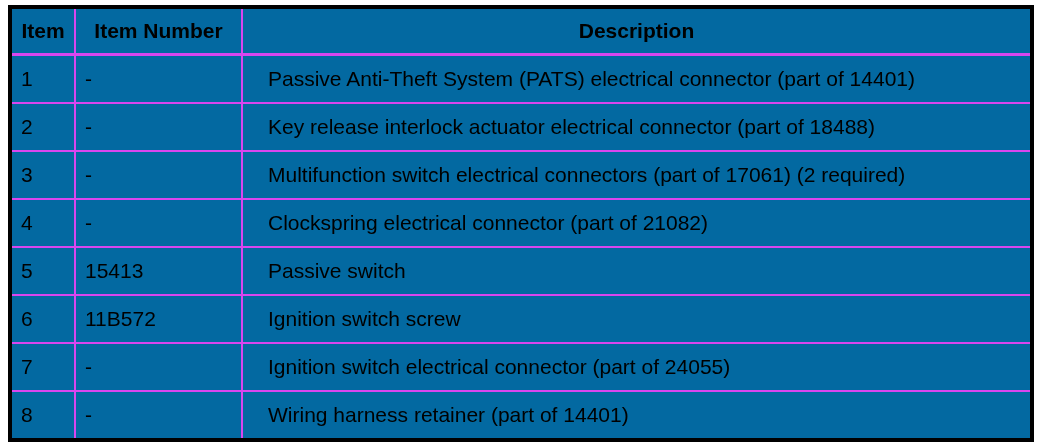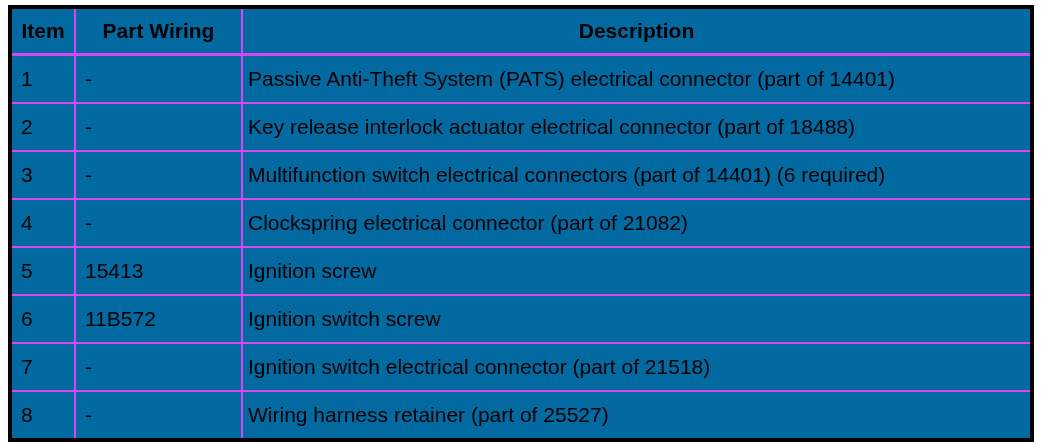--- a/index.html
+++ b/index.html
@@ -56,79 +56,79 @@
     height: 44px;
     border-bottom-width: 3px;
   }
   .parts-table thead th.desc-head {
   }
   .parts-table tbody td.item-cell,
   .parts-table tbody td.part-cell {
     padding-left: 9px;
   }
   .parts-table tbody td.desc-cell {
-    padding-left: 5px;
+    padding-left: 25px;
   }
   .parts-table tbody tr:last-child td {
     border-bottom: none;
   }
 </style>
 </head>
 <body>
 
 <div class="page">
   <table class="parts-table">
     <colgroup>
       <col class="c-item">
       <col class="c-part">
       <col class="c-desc">
     </colgroup>
     <thead>
       <tr>
         <th class="item-head">Item</th>
-        <th class="part-head">Part Wiring</th>
+        <th class="part-head">Item Number</th>
         <th class="desc-head">Description</th>
       </tr>
     </thead>
     <tbody>
       <tr>
         <td class="item-cell">1</td>
         <td class="part-cell">-</td>
         <td class="desc-cell">Passive Anti-Theft System (PATS) electrical connector (part of 14401)</td>
       </tr>
       <tr>
         <td class="item-cell">2</td>
         <td class="part-cell">-</td>
         <td class="desc-cell">Key release interlock actuator electrical connector (part of 18488)</td>
       </tr>
       <tr>
         <td class="item-cell">3</td>
         <td class="part-cell">-</td>
-        <td class="desc-cell">Multifunction switch electrical connectors (part of 14401) (6 required)</td>
+        <td class="desc-cell">Multifunction switch electrical connectors (part of 17061) (2 required)</td>
       </tr>
       <tr>
         <td class="item-cell">4</td>
         <td class="part-cell">-</td>
         <td class="desc-cell">Clockspring electrical connector (part of 21082)</td>
       </tr>
       <tr>
         <td class="item-cell">5</td>
         <td class="part-cell">15413</td>
-        <td class="desc-cell">Ignition screw</td>
+        <td class="desc-cell">Passive switch</td>
       </tr>
       <tr>
         <td class="item-cell">6</td>
         <td class="part-cell">11B572</td>
         <td class="desc-cell">Ignition switch screw</td>
       </tr>
       <tr>
         <td class="item-cell">7</td>
         <td class="part-cell">-</td>
-        <td class="desc-cell">Ignition switch electrical connector (part of 21518)</td>
+        <td class="desc-cell">Ignition switch electrical connector (part of 24055)</td>
       </tr>
       <tr>
         <td class="item-cell">8</td>
         <td class="part-cell">-</td>
-        <td class="desc-cell">Wiring harness retainer (part of 25527)</td>
+        <td class="desc-cell">Wiring harness retainer (part of 14401)</td>
       </tr>
     </tbody>
   </table>
 </div>
 
 </body></html>

